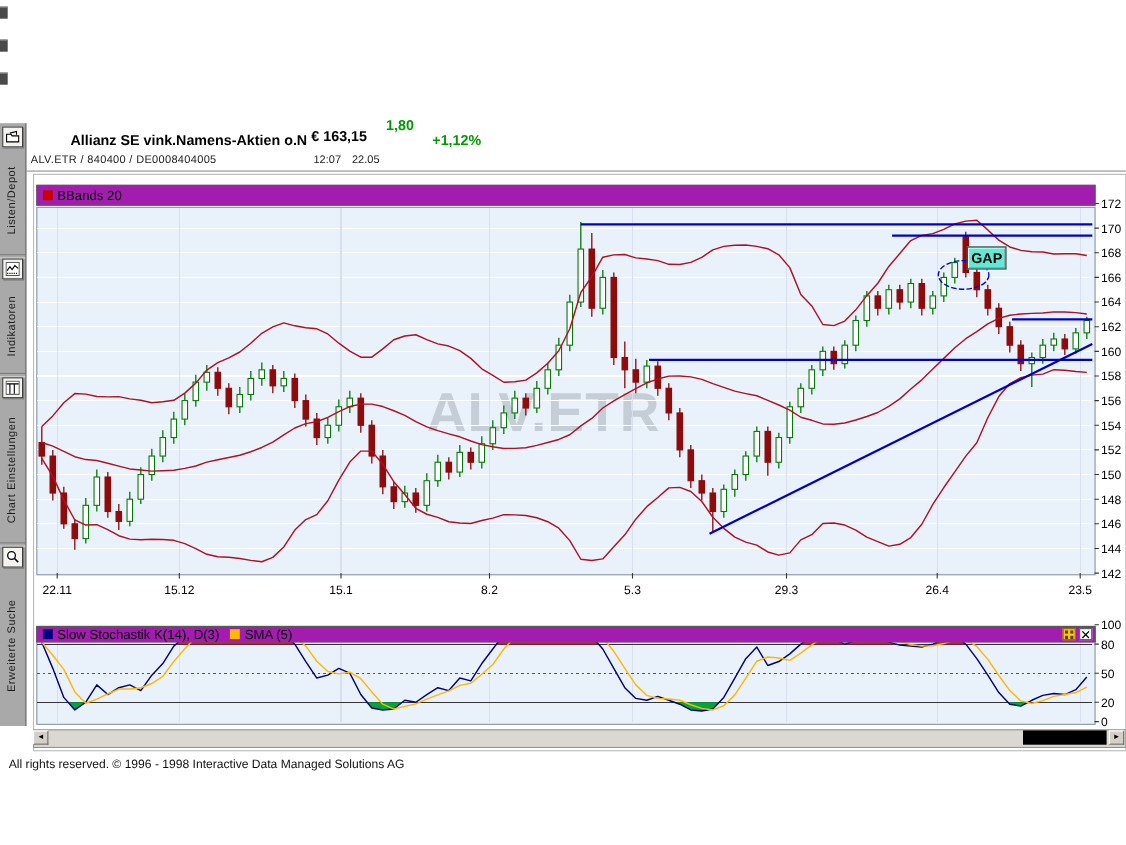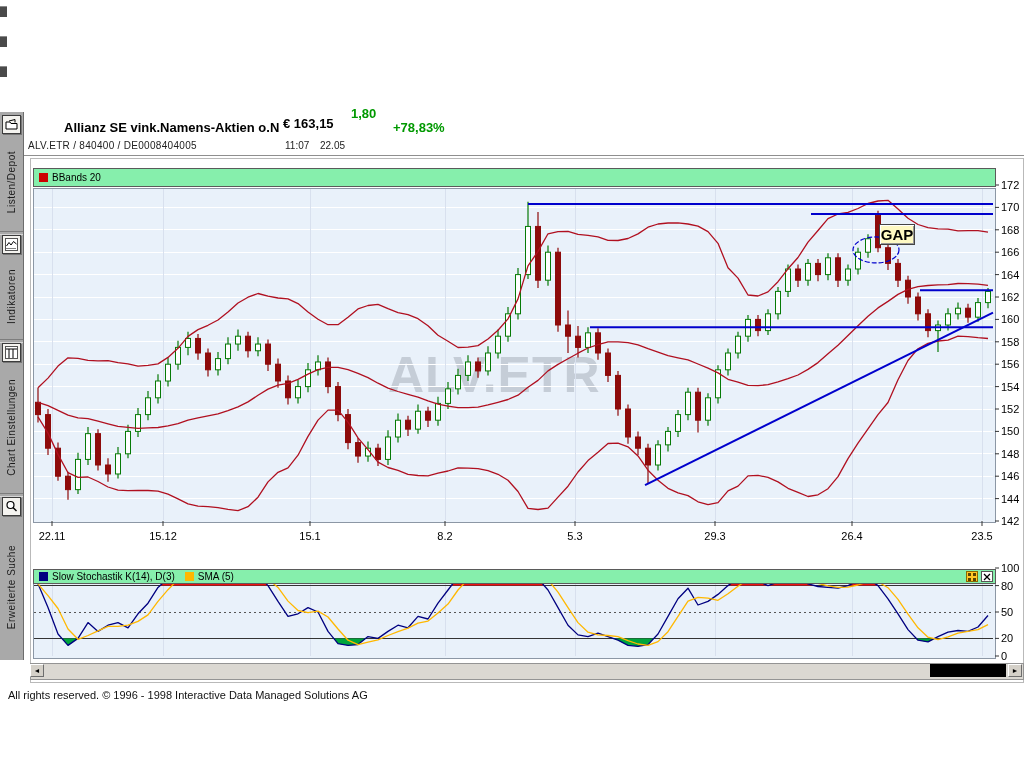--- a/index.html
+++ b/index.html
@@ -34,33 +34,33 @@
   #window{position:absolute;left:30px;top:158px;width:992px;height:523px;background:#fff;
           border:1px solid #b9b9b9;z-index:1;}
   .plot-bg{position:absolute;background:#e9f1fa;border:1px solid #8c97a5;z-index:2;}
   #plot-main{left:33px;top:188px;width:961px;height:333px;}
   #plot-stoch{left:33px;top:571px;width:961px;height:86px;}
   #watermark{position:absolute;left:388px;top:346px;width:400px;text-align:left;z-index:3;
              font-size:50px;font-weight:bold;color:#a9b0bb;opacity:.55;letter-spacing:1px;}
   #chart-svg{position:absolute;left:0;top:0;z-index:4;pointer-events:none;}
   #chart-svg text{font-family:"Liberation Sans","DejaVu Sans",sans-serif;font-size:11px;fill:#000;}
 
-  .legendbar{position:absolute;left:33px;width:961px;background:#86efac;border:1px solid #5a5a5a;
-             display:flex;align-items:center;z-index:6;font-size:10px;text-align:right;}
+  .legendbar{position:absolute;left:33px;width:961px;background:#a21caf;border:1px solid #5a5a5a;
+             display:flex;align-items:center;z-index:6;font-size:12px;text-align:right;}
   #legend-main{top:168px;height:17px;}
   #legend-stoch{top:556px;height:13px;margin-top:13px;}
   .sq{width:9px;height:9px;margin:0 4px 0 5px;display:inline-block;}
   .panel-icons{margin-left:auto;display:flex;gap:3px;margin-right:2px;}
   .pbtn{width:12px;height:11px;border:1px solid #555;display:flex;align-items:center;justify-content:center;
         background:#fff;padding:0;}
   .pbtn.props{background:#ffc726;border-color:#8a6a00;}
 
-  #gap-label{position:absolute;left:879px;top:224px;width:34px;height:19px;background:#fef9c3;
+  #gap-label{position:absolute;left:879px;top:224px;width:34px;height:19px;background:#5eead4;
              border:1px solid #444;box-shadow:inset 1px 1px 0 #fff,inset -1px -1px 0 #999;
-             font-size:15px;font-weight:bold;text-align:center;line-height:19px;z-index:7;}
+             font-size:13px;font-weight:bold;text-align:center;line-height:19px;z-index:7;}
 
   
   #scrollbar{position:absolute;left:30px;top:663px;width:992px;height:15px;background:#dbd8d2;
              border:1px solid #949494;z-index:6;}
   .sb-arrow{position:absolute;top:664px;width:14px;height:13px;background:#d4d0c8;
             border-top:1px solid #fff;border-left:1px solid #fff;border-right:1px solid #6e6e6e;
             border-bottom:1px solid #6e6e6e;font-size:7px;line-height:12px;text-align:center;
             color:#000;z-index:7;padding:0;}
   #sb-left{left:30px;} #sb-right{left:1008px;}
   #sb-thumb{position:absolute;left:930px;top:664px;width:76px;height:13px;background:#000;z-index:7;}
@@ -115,23 +115,23 @@
           <line x1="8" y1="7.5" x2="11.5" y2="11" stroke="#000" stroke-width="1.4"></line>
         </svg>
     </span>
     <span class="vlabel">Erweiterte Suche</span>
   </div>
 </div>
 
 <div id="hdr-title">Allianz SE vink.Namens-Aktien o.N</div>
 <div id="hdr-price">€ 163,15</div>
 <div id="hdr-chg">1,80</div>
-<div id="hdr-pct">+78,83%</div>
+<div id="hdr-pct">+1,12%</div>
 <div id="hdr-sub">ALV.ETR / 840400 / DE0008404005</div>
-<div id="hdr-time">11:07</div>
+<div id="hdr-time">12:07</div>
 <div id="hdr-date">22.05</div>
 <div id="hdr-sep"></div>
 
 <div id="window"></div>
 <div id="plot-main" class="plot-bg"></div>
 <div id="plot-stoch" class="plot-bg"></div>
 <div id="watermark">ALV.ETR</div>
 
 <svg id="chart-svg" width="1024" height="768" viewBox="0 0 1024 768">
     <g shape-rendering="crispEdges">

